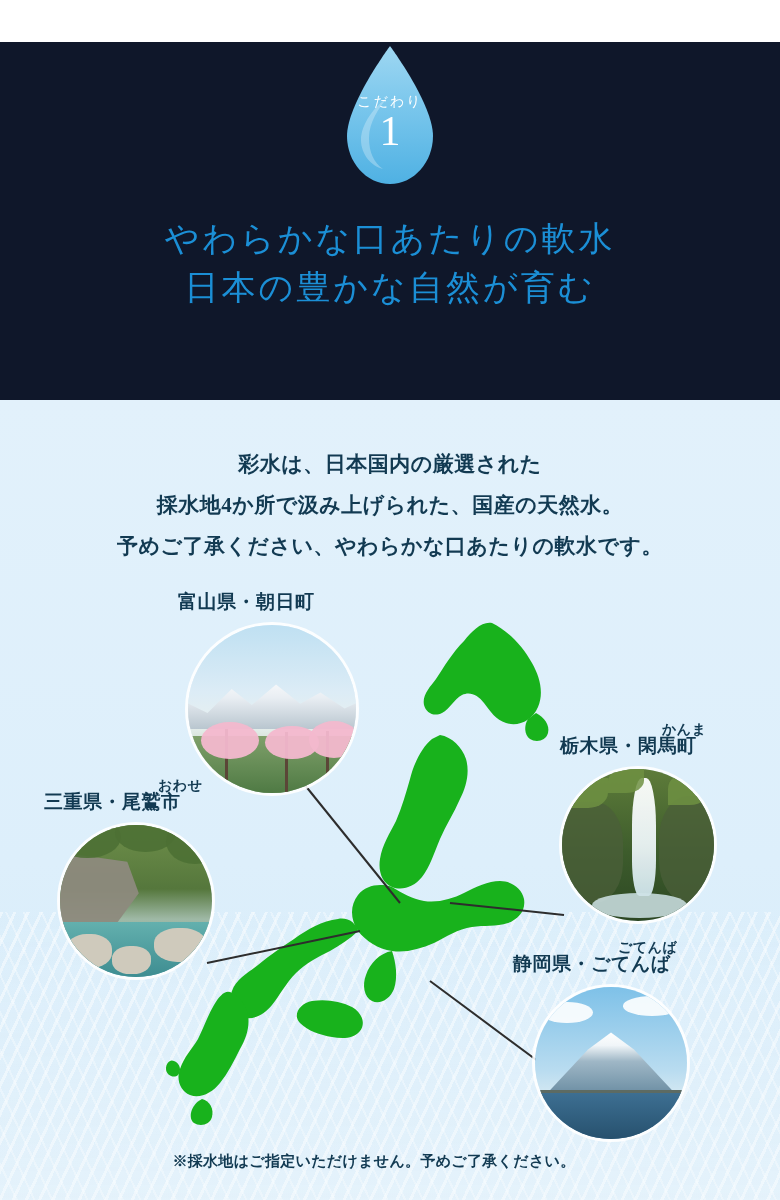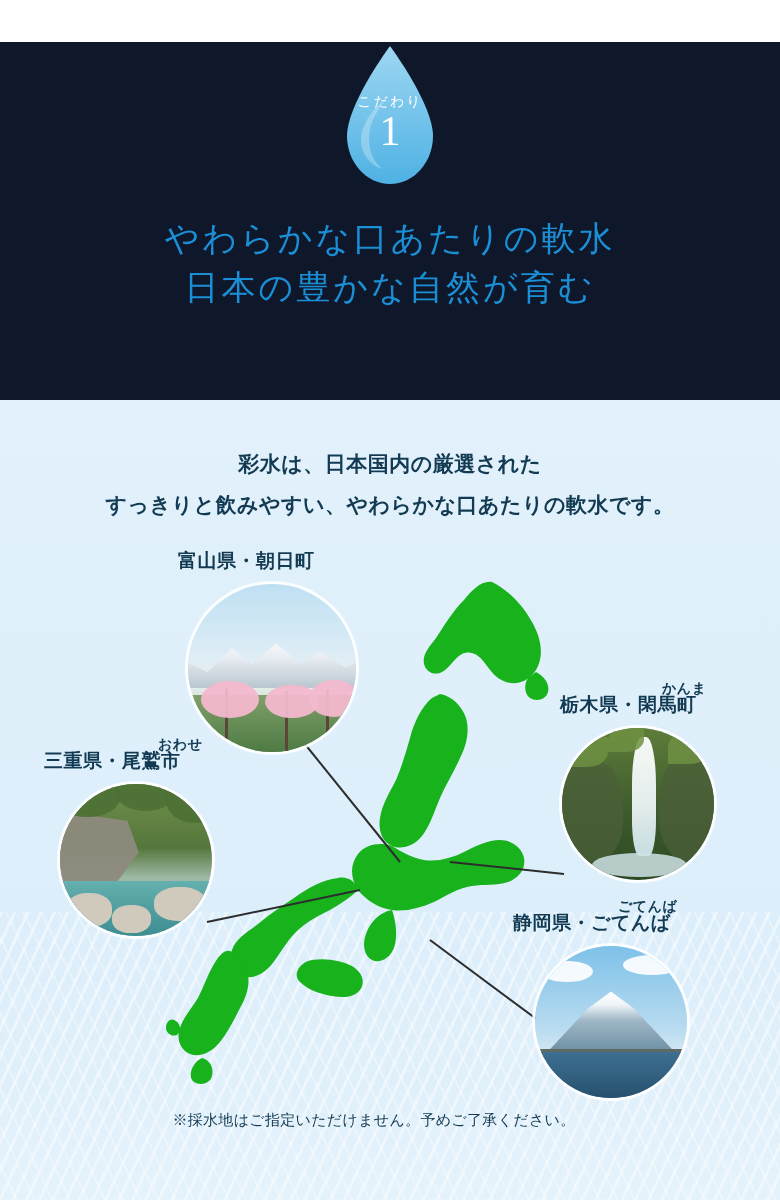--- a/index.html
+++ b/index.html
@@ -163,21 +163,21 @@
 
   .note {
     position: absolute;
     left: 0;
     bottom: 10px;
     width: 748px;
     text-align: center;
     color: #123a52;
     font-family: "Liberation Serif", serif;
     font-size: 15px;
-    font-weight: 400;
+    font-weight: 700;
     letter-spacing: 0.3px;
   }
 
   
   .ph-inner { position: absolute; inset: 0; }
 
   
   .toyama .sky { position:absolute; inset:0; background: linear-gradient(180deg,#bfe0f2 0%, #dcecf6 40%, #e8f0ef 60%, #8fae7e 100%); }
   .toyama .mtn { position:absolute; left:-10%; top:28%; width:120%; height:34%;
     background: linear-gradient(180deg,#ffffff 0%, #e9eef3 45%, #b9c6cf 100%);
@@ -241,21 +241,22 @@
       <span class="ln">やわらかな口あたりの軟水</span>
       <span class="ln">日本の豊かな自然が育む</span>
     </div>
   </div>
 
   <div class="body-area">
     <div class="water-texture"></div>
 
     <div class="lead">
       <span class="ln">彩水は、日本国内の厳選された</span>
-      <span class="ln">すっきりと飲みやすい、やわらかな口あたりの軟水です。</span>
+      <span class="ln">採水地4か所で汲み上げられた、国産の天然水。</span>
+      <span class="ln">予めご了承ください、やわらかな口あたりの軟水です。</span>
     </div>
 
     <div class="map-block">
 
       <svg class="jp-map" viewBox="0 0 500 540">
         <g fill="#18b21c">
 
           <path d="M352 22 C368 30 382 44 392 62 C400 76 404 92 398 106 C392 120 378 126 366 122 C356 119 350 110 344 102
                    C338 94 330 90 322 94 C314 98 310 108 302 112 C294 116 286 112 284 104 C282 94 290 86 296 78
                    C304 66 312 52 324 40 C332 30 342 20 352 22 Z"></path>

